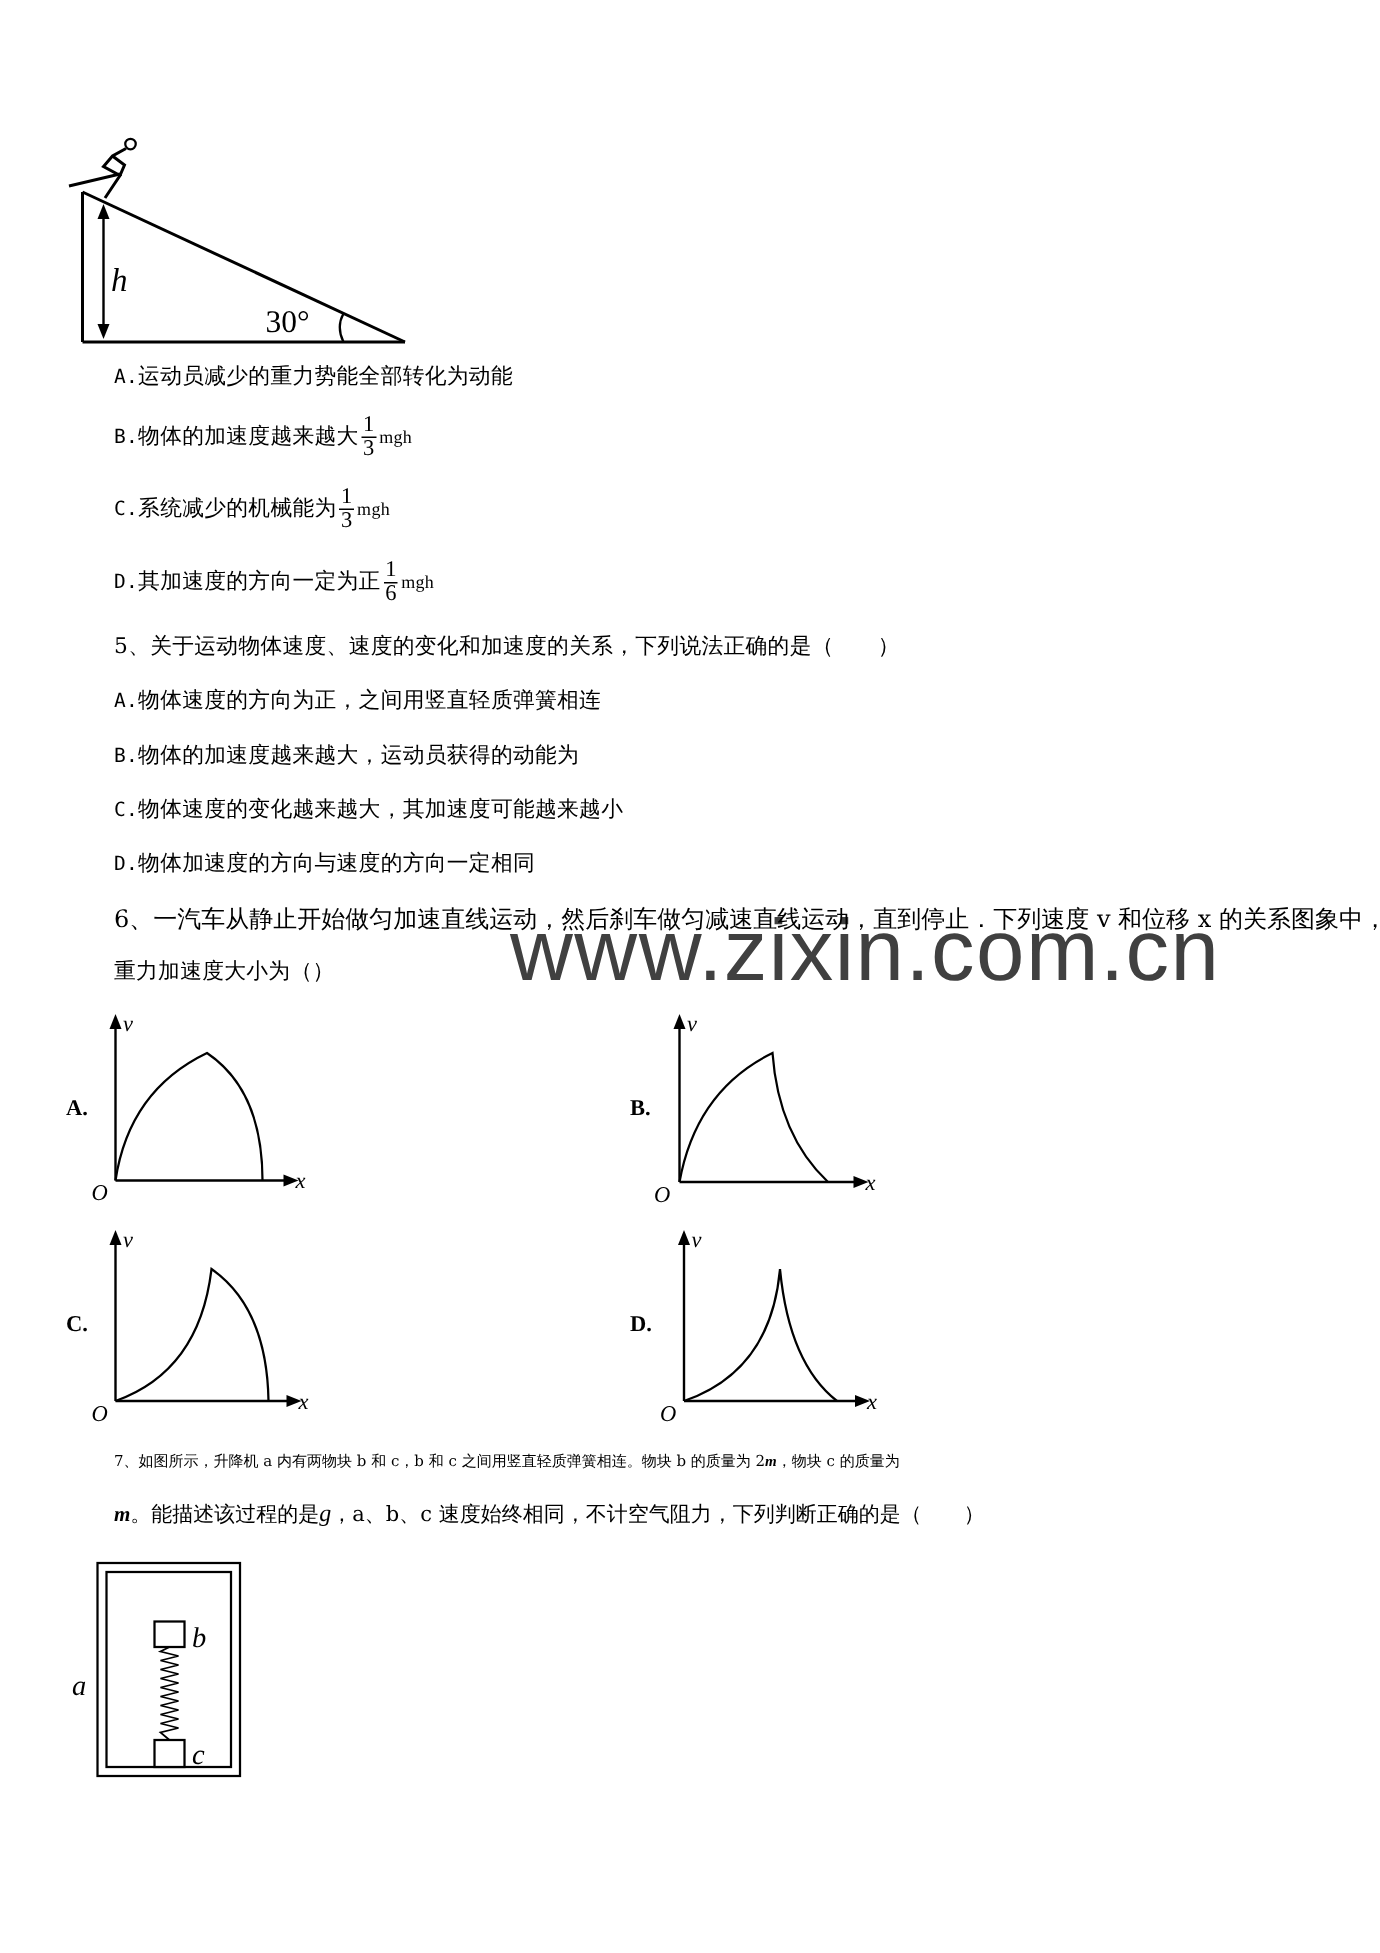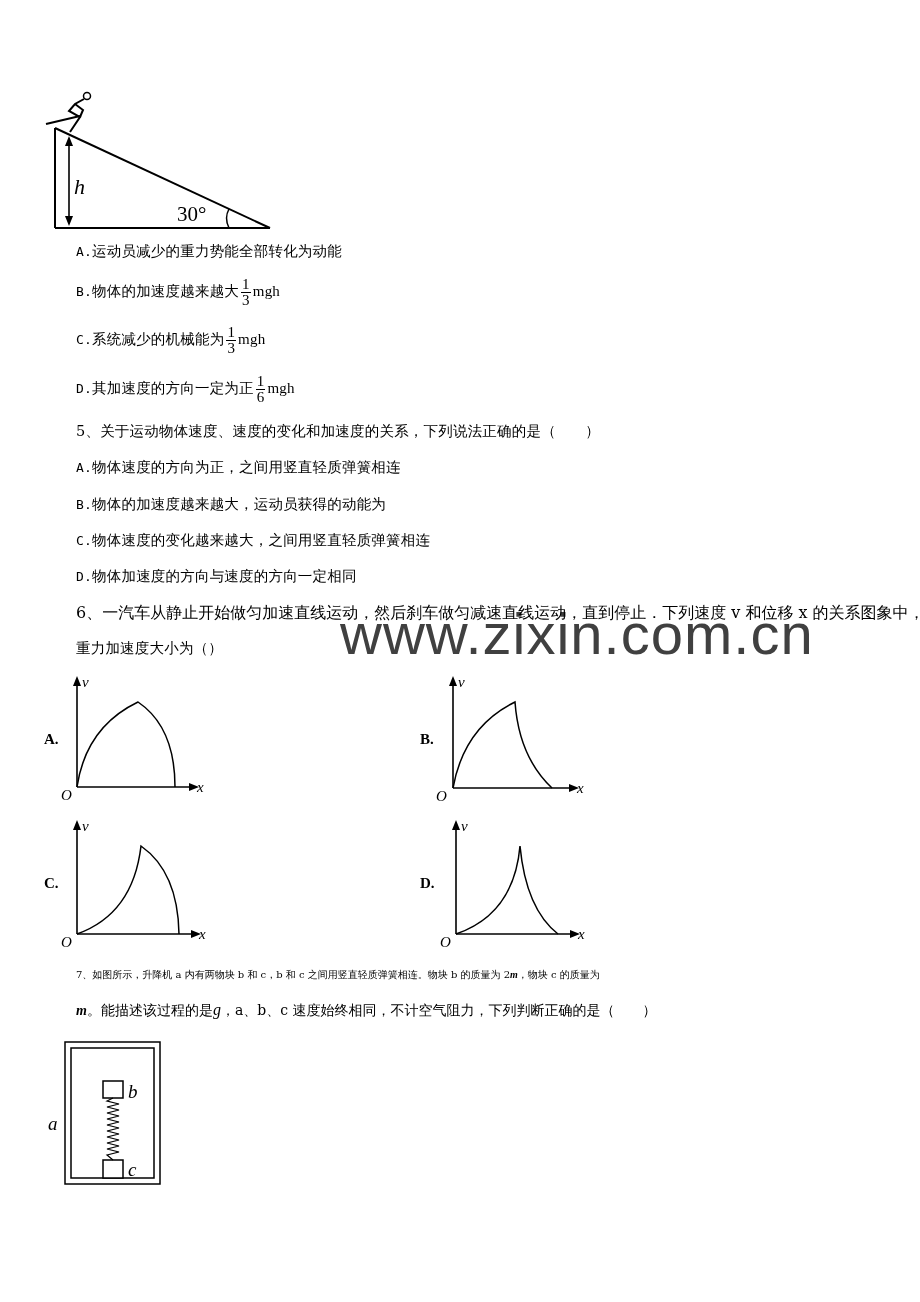--- a/index.html
+++ b/index.html
@@ -4,21 +4,21 @@
   <style>
     html, body { margin: 0; padding: 0; background: #ffffff; }
     body { width: 920px; height: 1302px; position: relative; overflow: hidden;
       font-family: "DejaVu Serif", "Liberation Serif", serif; color: #000; }
     .abs { position: absolute; }
     .line { position: absolute; left: 44px; font-size: 14.5px; line-height: 20px; white-space: nowrap; letter-spacing: 0.2px; margin-left: 32px; }
     .opt { font-family: "DejaVu Sans Mono", "Liberation Mono", monospace; font-size: 13px; }
     .frac { display: inline-block; vertical-align: middle; text-align: center; font-family: "Liberation Serif", serif; font-size: 15px; line-height: 15px; margin: 0 2px; }
     .frac span { display: block; }
     .frac .num { border-bottom: 1px solid #000; padding: 0 1px; }
-    .mgh { font-family: "Liberation Serif", serif; font-size: 15px; }
+    .mgh { font-family: "Liberation Serif", serif; font-size: 12px; }
     .watermark { position: absolute; left: 340px; top: 600px; font-family: "Liberation Sans", sans-serif; font-size: 58px; color: #404040; letter-spacing: 1px; z-index: 0; pointer-events: none; }
     .content { position: relative; z-index: 1; }
     .glabel { position: absolute; font-family: "Liberation Serif", serif; font-weight: bold; font-size: 15px; }
     svg text { font-family: "Liberation Serif", serif; font-style: italic; }
     .q7 i { font-family: "Liberation Serif", serif; font-weight: bold; }
   </style>
 </head>
 <body>
 
 <div class="watermark">www.zixin.com.cn</div>
@@ -61,21 +61,21 @@
   </div>
 
   <div class="line" style="top:421px">5、关于运动物体速度、速度的变化和加速度的关系，下列说法正确的是（　　）</div>
   <div class="line" style="top:457px">
     <span class="opt">A.</span><span>物体速度的方向为正，之间用竖直轻质弹簧相连</span>
   </div>
   <div class="line" style="top:494px">
     <span class="opt">B.</span><span>物体的加速度越来越大，运动员获得的动能为</span>
   </div>
   <div class="line" style="top:530px">
-    <span class="opt">C.</span><span>物体速度的变化越来越大，之间用竖直轻质弹簧相连</span>
+    <span class="opt">C.</span><span>物体速度的变化越来越大，其加速度可能越来越小</span>
   </div>
   <div class="line" style="top:566px">
     <span class="opt">D.</span><span>物体加速度的方向与速度的方向一定相同</span>
   </div>
 
   <div class="line" style="top:603px;font-size:16px;letter-spacing:0">6、一汽车从静止开始做匀加速直线运动，然后刹车做匀减速直线运动，直到停止．下列速度 v 和位移 x 的关系图象中，</div>
   <div class="line" style="top:638px">重力加速度大小为（）</div>
 
   <div class="glabel" style="left:44px;top:731px">A.</div>
   <svg class="abs" style="left:58px;top:672px" width="160" height="132">

